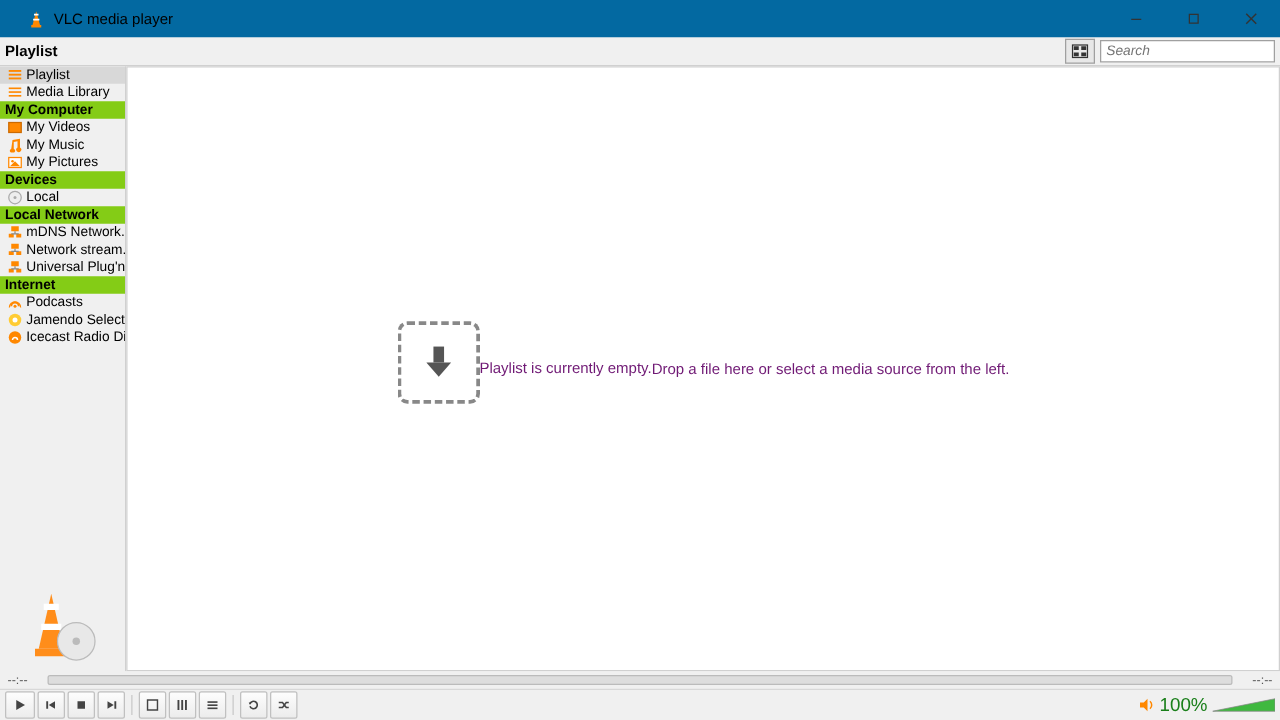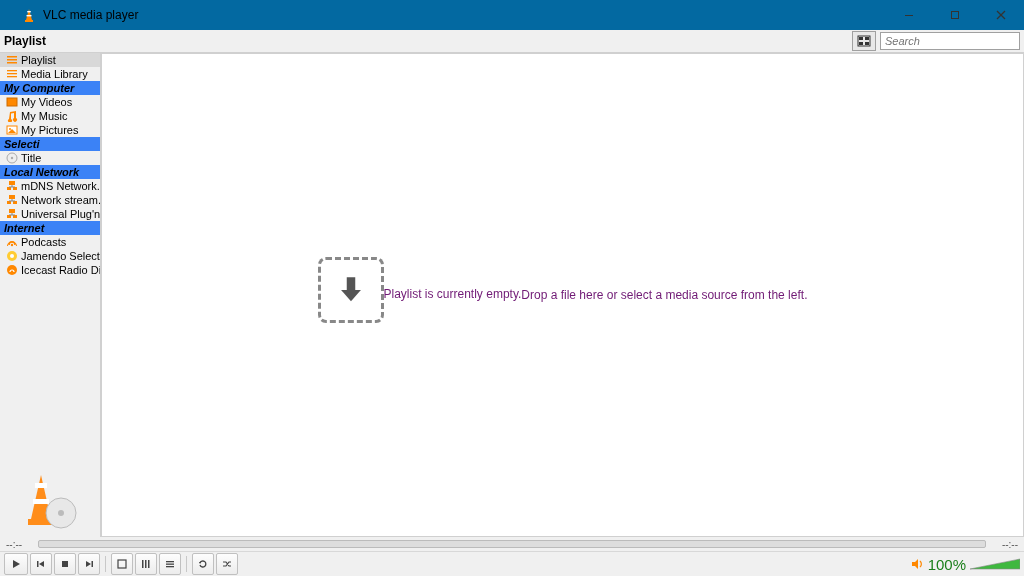--- a/index.html
+++ b/index.html
@@ -116,22 +116,21 @@
     overflow: hidden;
   }
   .sidebar .tree {
     flex: 1;
     overflow: hidden;
   }
   .sidebar .cat {
     font-weight: bold;
     font-size: 11px;
     padding: 1px 4px;
-    background: #3b82f6;
-    font-style: italic;
+    background: #84cc16;
   }
   .sidebar .leaf {
     font-size: 11px;
     padding: 1px 2px 1px 6px;
     white-space: nowrap;
     overflow: hidden;
     text-overflow: ellipsis;
     display: flex;
     align-items: center;
     gap: 3px;
@@ -352,27 +351,27 @@
             <span>My Music</span>
           </div>
           <div class="leaf">
             <span class="icn"><svg width="12" height="12" viewBox="0 0 12 12">
                 <rect x="1" y="2" width="10" height="8" fill="#fff" stroke="#ff8800"></rect>
                 <circle cx="4" cy="5" r="1" fill="#ff8800"></circle>
                 <polygon points="2,9 6,5 10,9" fill="#ff8800"></polygon>
               </svg></span>
             <span>My Pictures</span>
           </div>
-          <div class="cat">Selecti</div>
+          <div class="cat">Devices</div>
           <div class="leaf">
             <span class="icn"><svg width="12" height="12" viewBox="0 0 12 12">
                 <circle cx="6" cy="6" r="5" fill="#eee" stroke="#aaa"></circle>
                 <circle cx="6" cy="6" r="1.2" fill="#aaa"></circle>
               </svg></span>
-            <span>Title</span>
+            <span>Local</span>
           </div>
           <div class="cat">Local Network</div>
           <div class="leaf">
             <span class="icn"><svg width="12" height="12" viewBox="0 0 12 12">
                 <rect x="3" y="1" width="6" height="4" fill="#ff8800"></rect>
                 <rect x="1" y="7" width="4" height="3" fill="#ff8800"></rect>
                 <rect x="7" y="7" width="4" height="3" fill="#ff8800"></rect>
                 <line x1="6" y1="5" x2="6" y2="7" stroke="#888"></line>
                 <line x1="3" y1="7" x2="9" y2="7" stroke="#888"></line>
               </svg></span>

